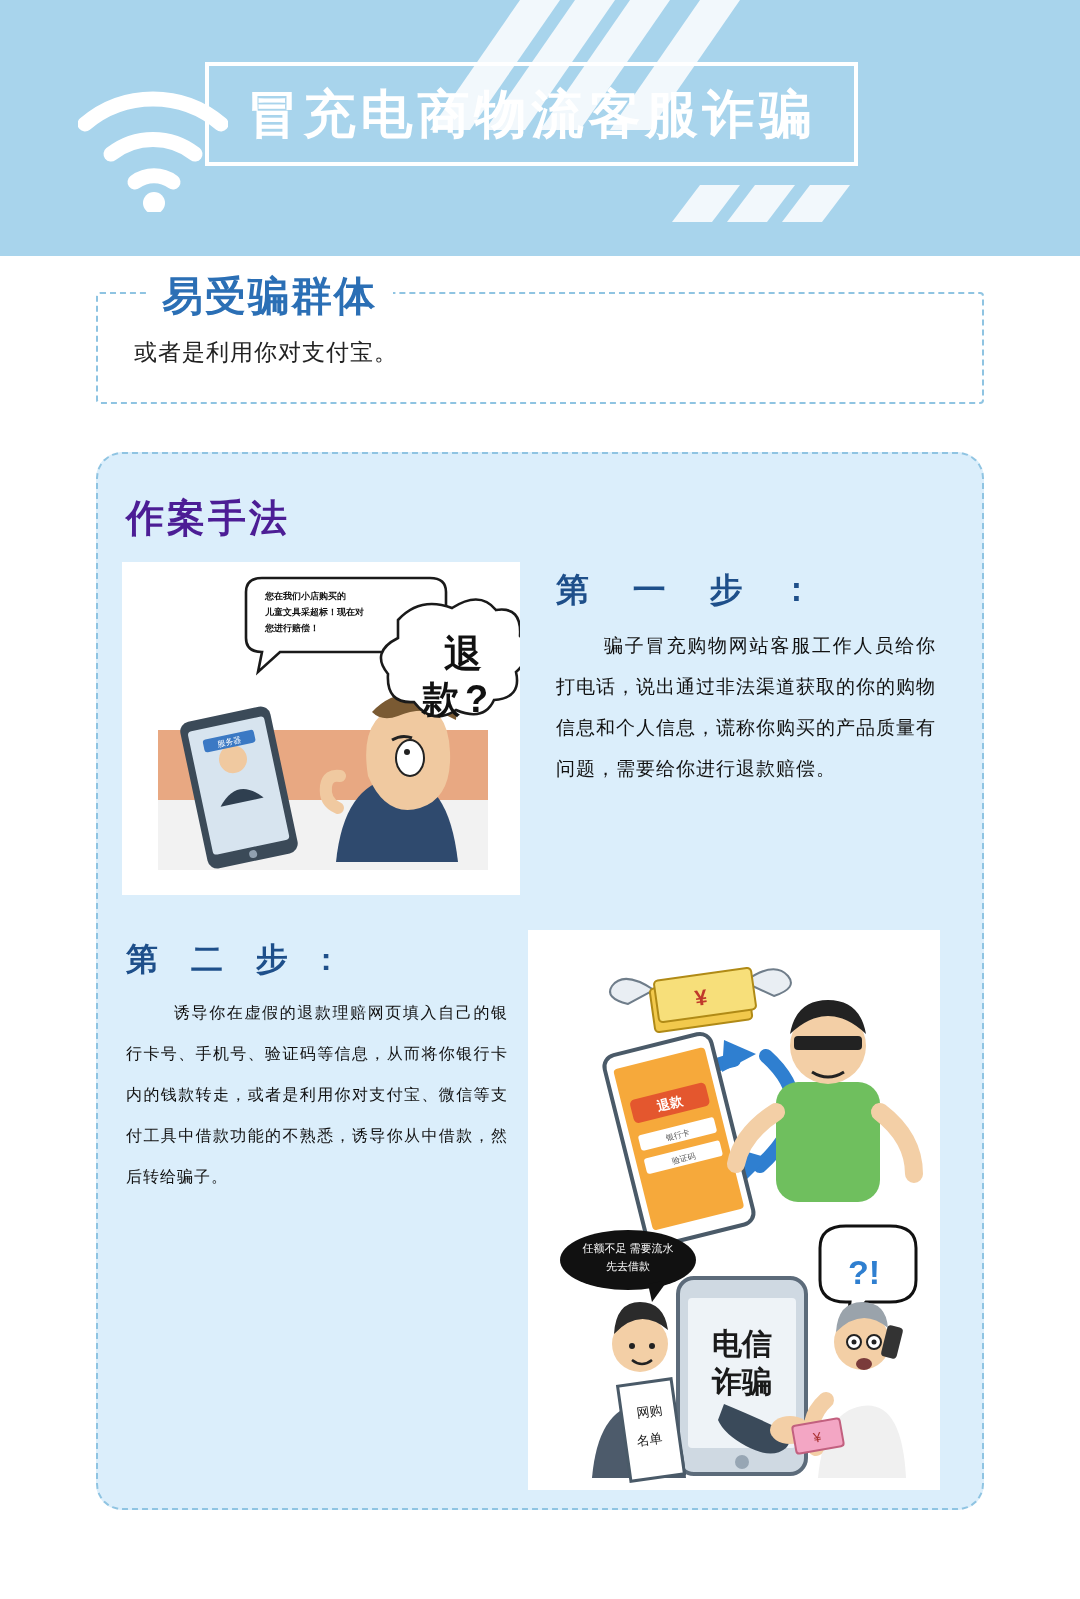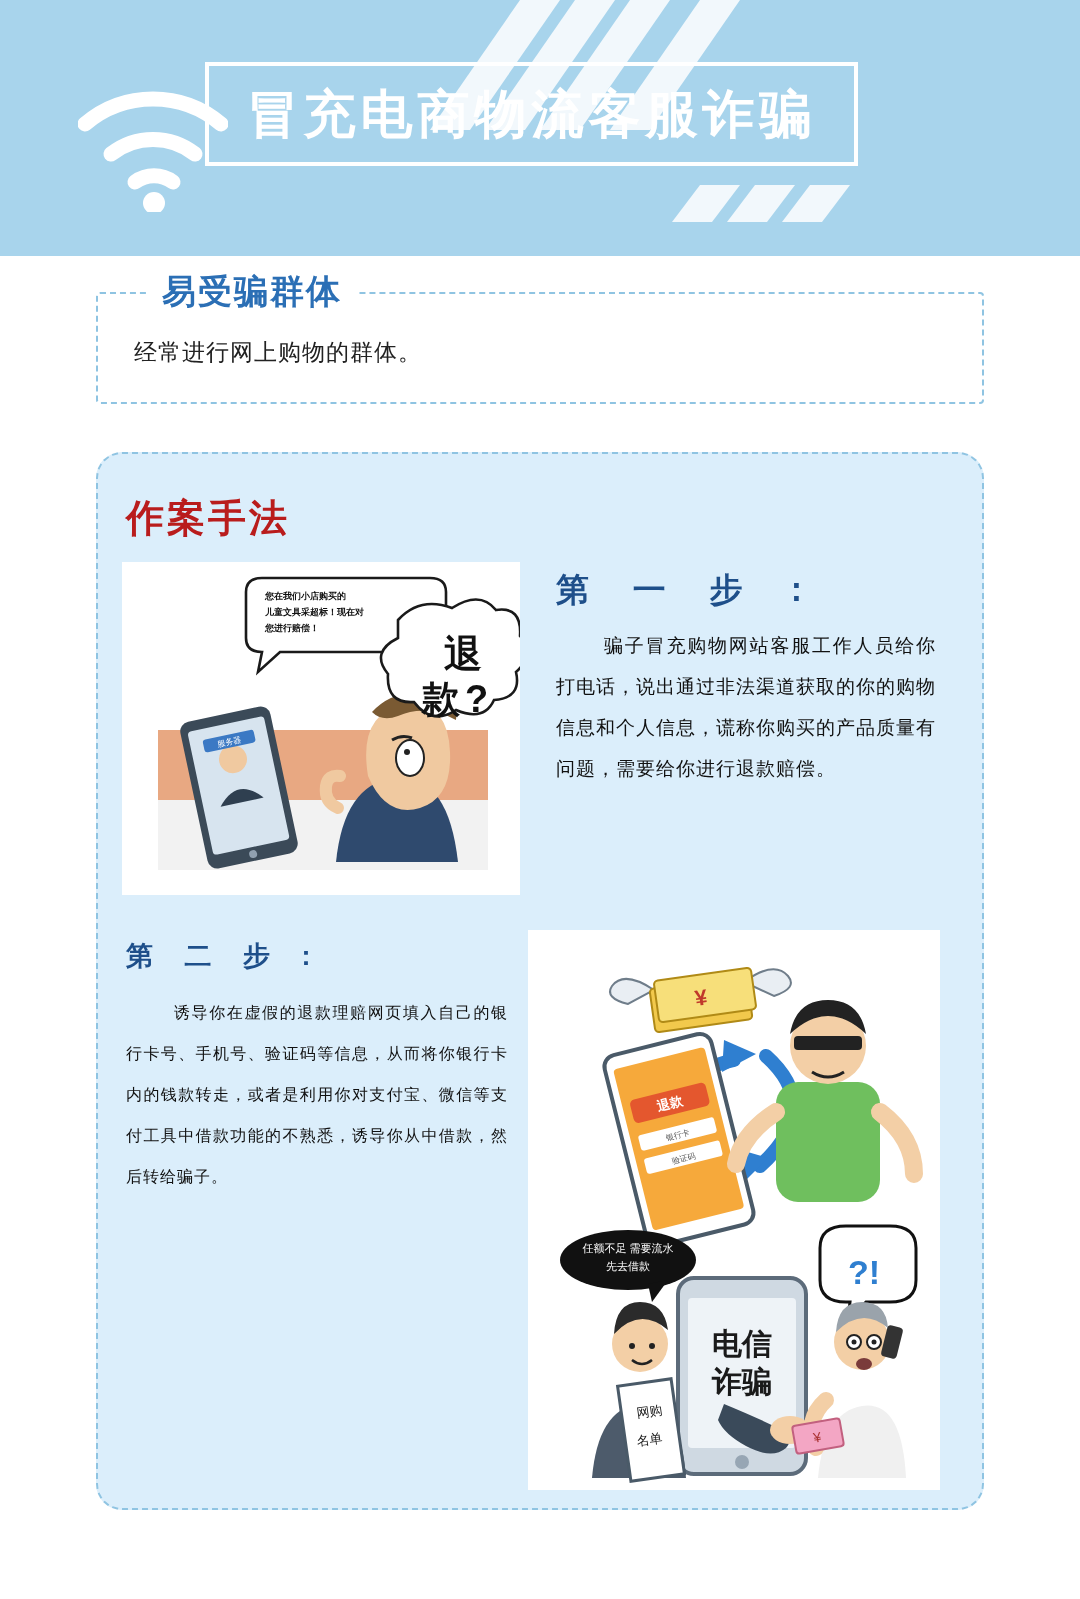--- a/index.html
+++ b/index.html
@@ -73,21 +73,21 @@
     border: 2px dashed #8fc4e2;
     border-radius: 4px;
     box-sizing: border-box;
   }
   .victim-heading {
     position: absolute;
     left: 146px;
     top: 269px;
     background: #ffffff;
     padding: 0 16px;
-    font-size: 34px;
+    font-size: 41px;
     font-weight: bold;
     color: #2b6fb5;
     letter-spacing: 2px;
     white-space: nowrap;
   }
   .victim-text {
     position: absolute;
     left: 134px;
     top: 337px;
     font-size: 23px;
@@ -107,21 +107,21 @@
     border: 2px dashed #8fc4e2;
     border-radius: 26px;
     box-sizing: border-box;
   }
   .method-heading {
     position: absolute;
     left: 126px;
     top: 493px;
     font-size: 38px;
     font-weight: bold;
-    color: #b91c1c;
+    color: #4c1d95;
     letter-spacing: 3px;
     white-space: nowrap;
   }
 
   
   .step1-img {
     position: absolute;
     left: 122px;
     top: 562px;
     width: 398px;
@@ -151,21 +151,21 @@
     text-align: justify;
     text-indent: 48px;
     letter-spacing: 1px;
   }
 
   
   .step2-title {
     position: absolute;
     left: 126px;
     top: 938px;
-    font-size: 27px;
+    font-size: 32px;
     font-weight: bold;
     color: #1e4f8a;
     letter-spacing: 12px;
     white-space: nowrap;
   }
   .step2-text {
     position: absolute;
     left: 126px;
     top: 992px;
     width: 382px;
@@ -222,21 +222,21 @@
     </g>
     <circle cx="76" cy="141" r="11" fill="#ffffff"></circle>
   </svg>
 
   <div class="title-box"></div>
   <div class="title-text">冒充电商物流客服诈骗</div>
 </div>
 
 <div class="victim-box"></div>
 <div class="victim-heading">易受骗群体</div>
-<div class="victim-text">经常进行网上购物的群体。</div>
+<div class="victim-text">或者是利用你对支付宝。</div>
 
 <div class="method-box"></div>
 <div class="method-heading">作案手法</div>
 
 <div class="step1-img">
   <svg class="illus" width="398" height="333" viewBox="0 0 398 333">
     <rect x="0" y="0" width="398" height="333" fill="#ffffff"></rect>
 
     <rect x="36" y="168" width="330" height="70" fill="#e8a882"></rect>
     <rect x="36" y="238" width="330" height="70" fill="#f2f2f2"></rect>

